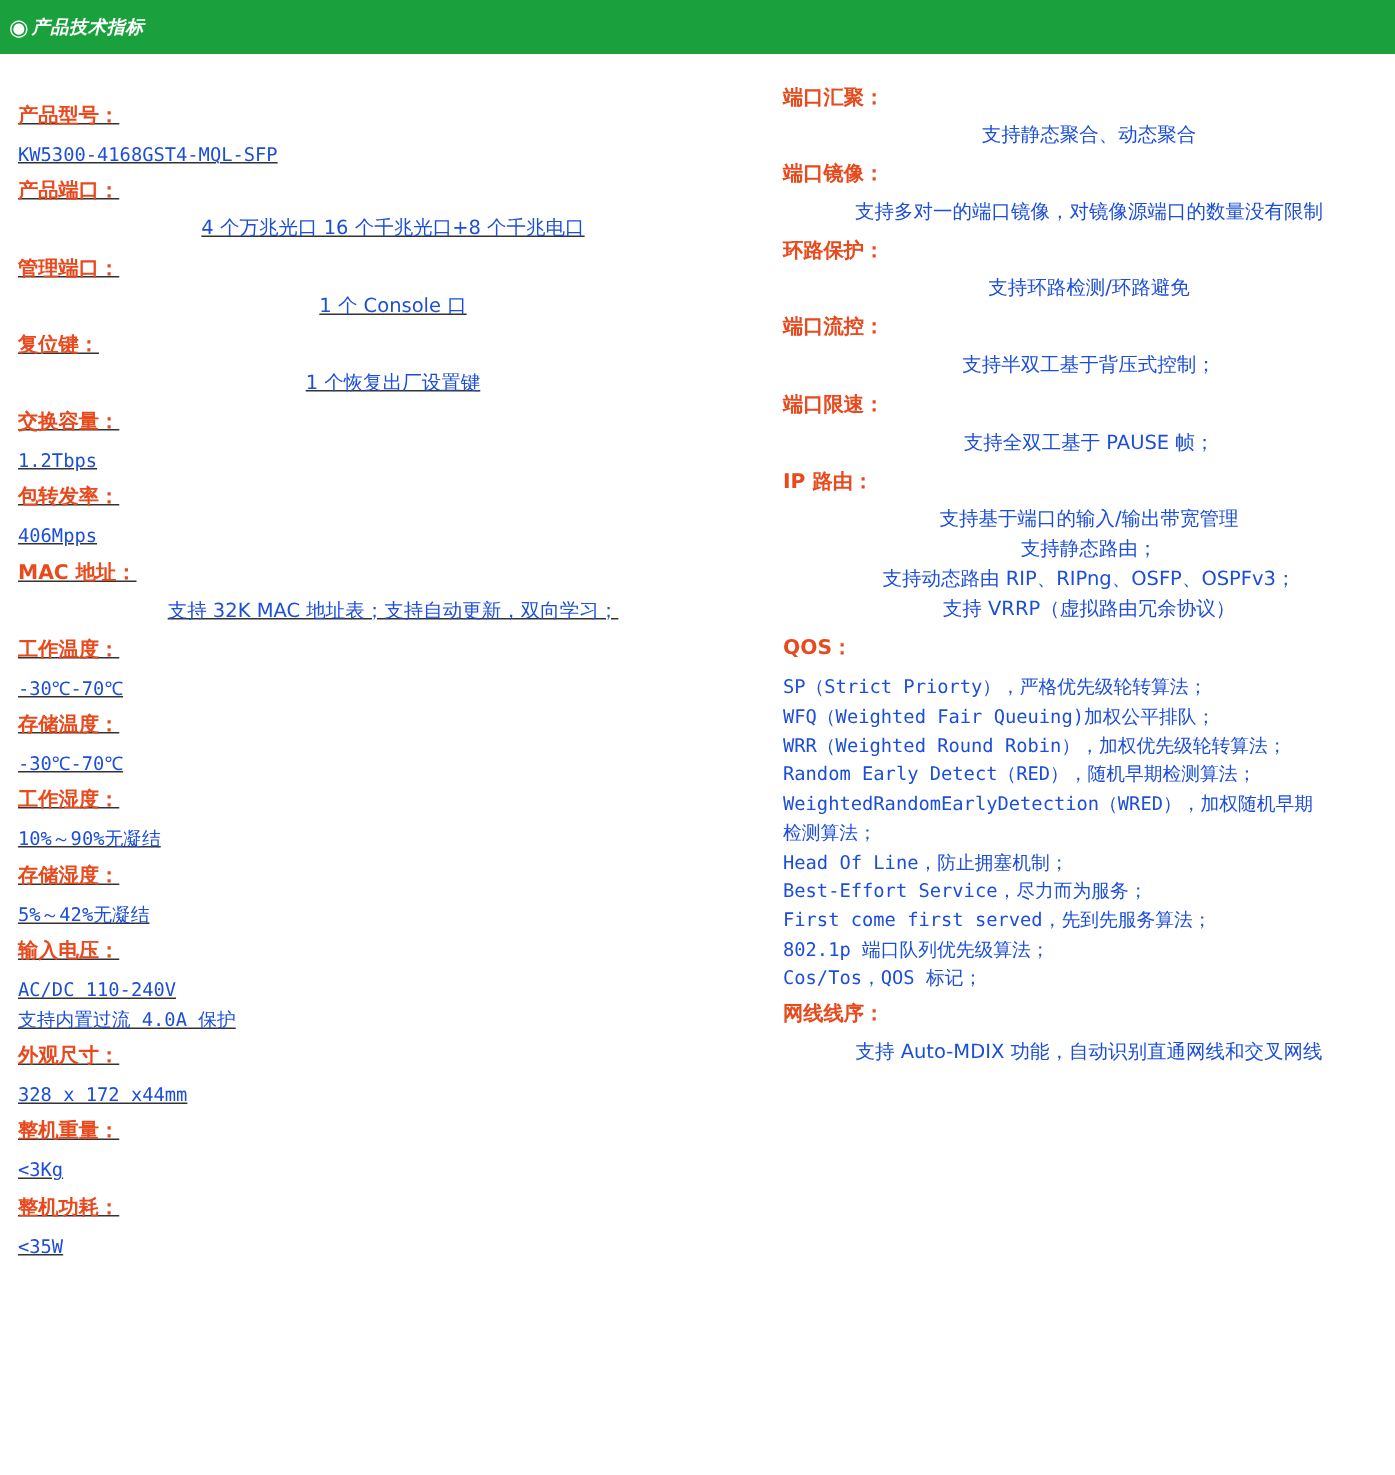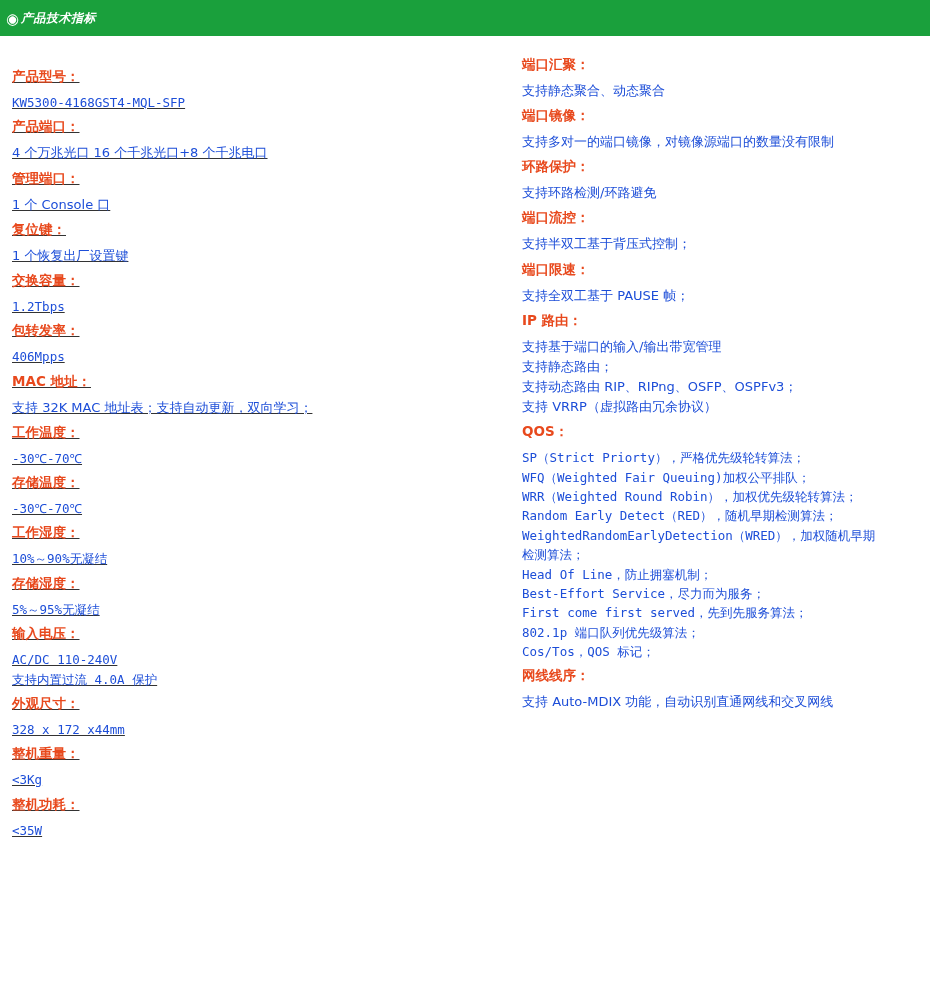--- a/index.html
+++ b/index.html
@@ -71,20 +71,21 @@
     color: #1d4ed8;
     font-size: 12.5px;
     font-family: "DejaVu Sans Mono", monospace;
     line-height: 1.55;
     margin-bottom: 6px;
     white-space: pre-line;
   }
   .spec-value.cjk {
     font-family: "DejaVu Sans", sans-serif;
     font-size: 13px;
+    text-align: center;
   }
 </style>
 </head>
 <body>
 
 <div class="header-bar">
   <span class="hdr-icon">◉</span>
   <span class="hdr-title">产品技术指标</span>
 </div>
 
@@ -126,21 +127,21 @@
     <div class="spec-block">
       <div class="spec-label">存储温度：</div>
       <div class="spec-value">-30℃-70℃</div>
     </div>
     <div class="spec-block">
       <div class="spec-label">工作湿度：</div>
       <div class="spec-value">10%～90%无凝结</div>
     </div>
     <div class="spec-block">
       <div class="spec-label">存储湿度：</div>
-      <div class="spec-value">5%～95%无凝结</div>
+      <div class="spec-value">5%～42%无凝结</div>
     </div>
     <div class="spec-block">
       <div class="spec-label">输入电压：</div>
       <div class="spec-value">AC/DC 110-240V
 支持内置过流 4.0A 保护</div>
     </div>
     <div class="spec-block">
       <div class="spec-label">外观尺寸：</div>
       <div class="spec-value">328 x 172 x44mm</div>
     </div>

